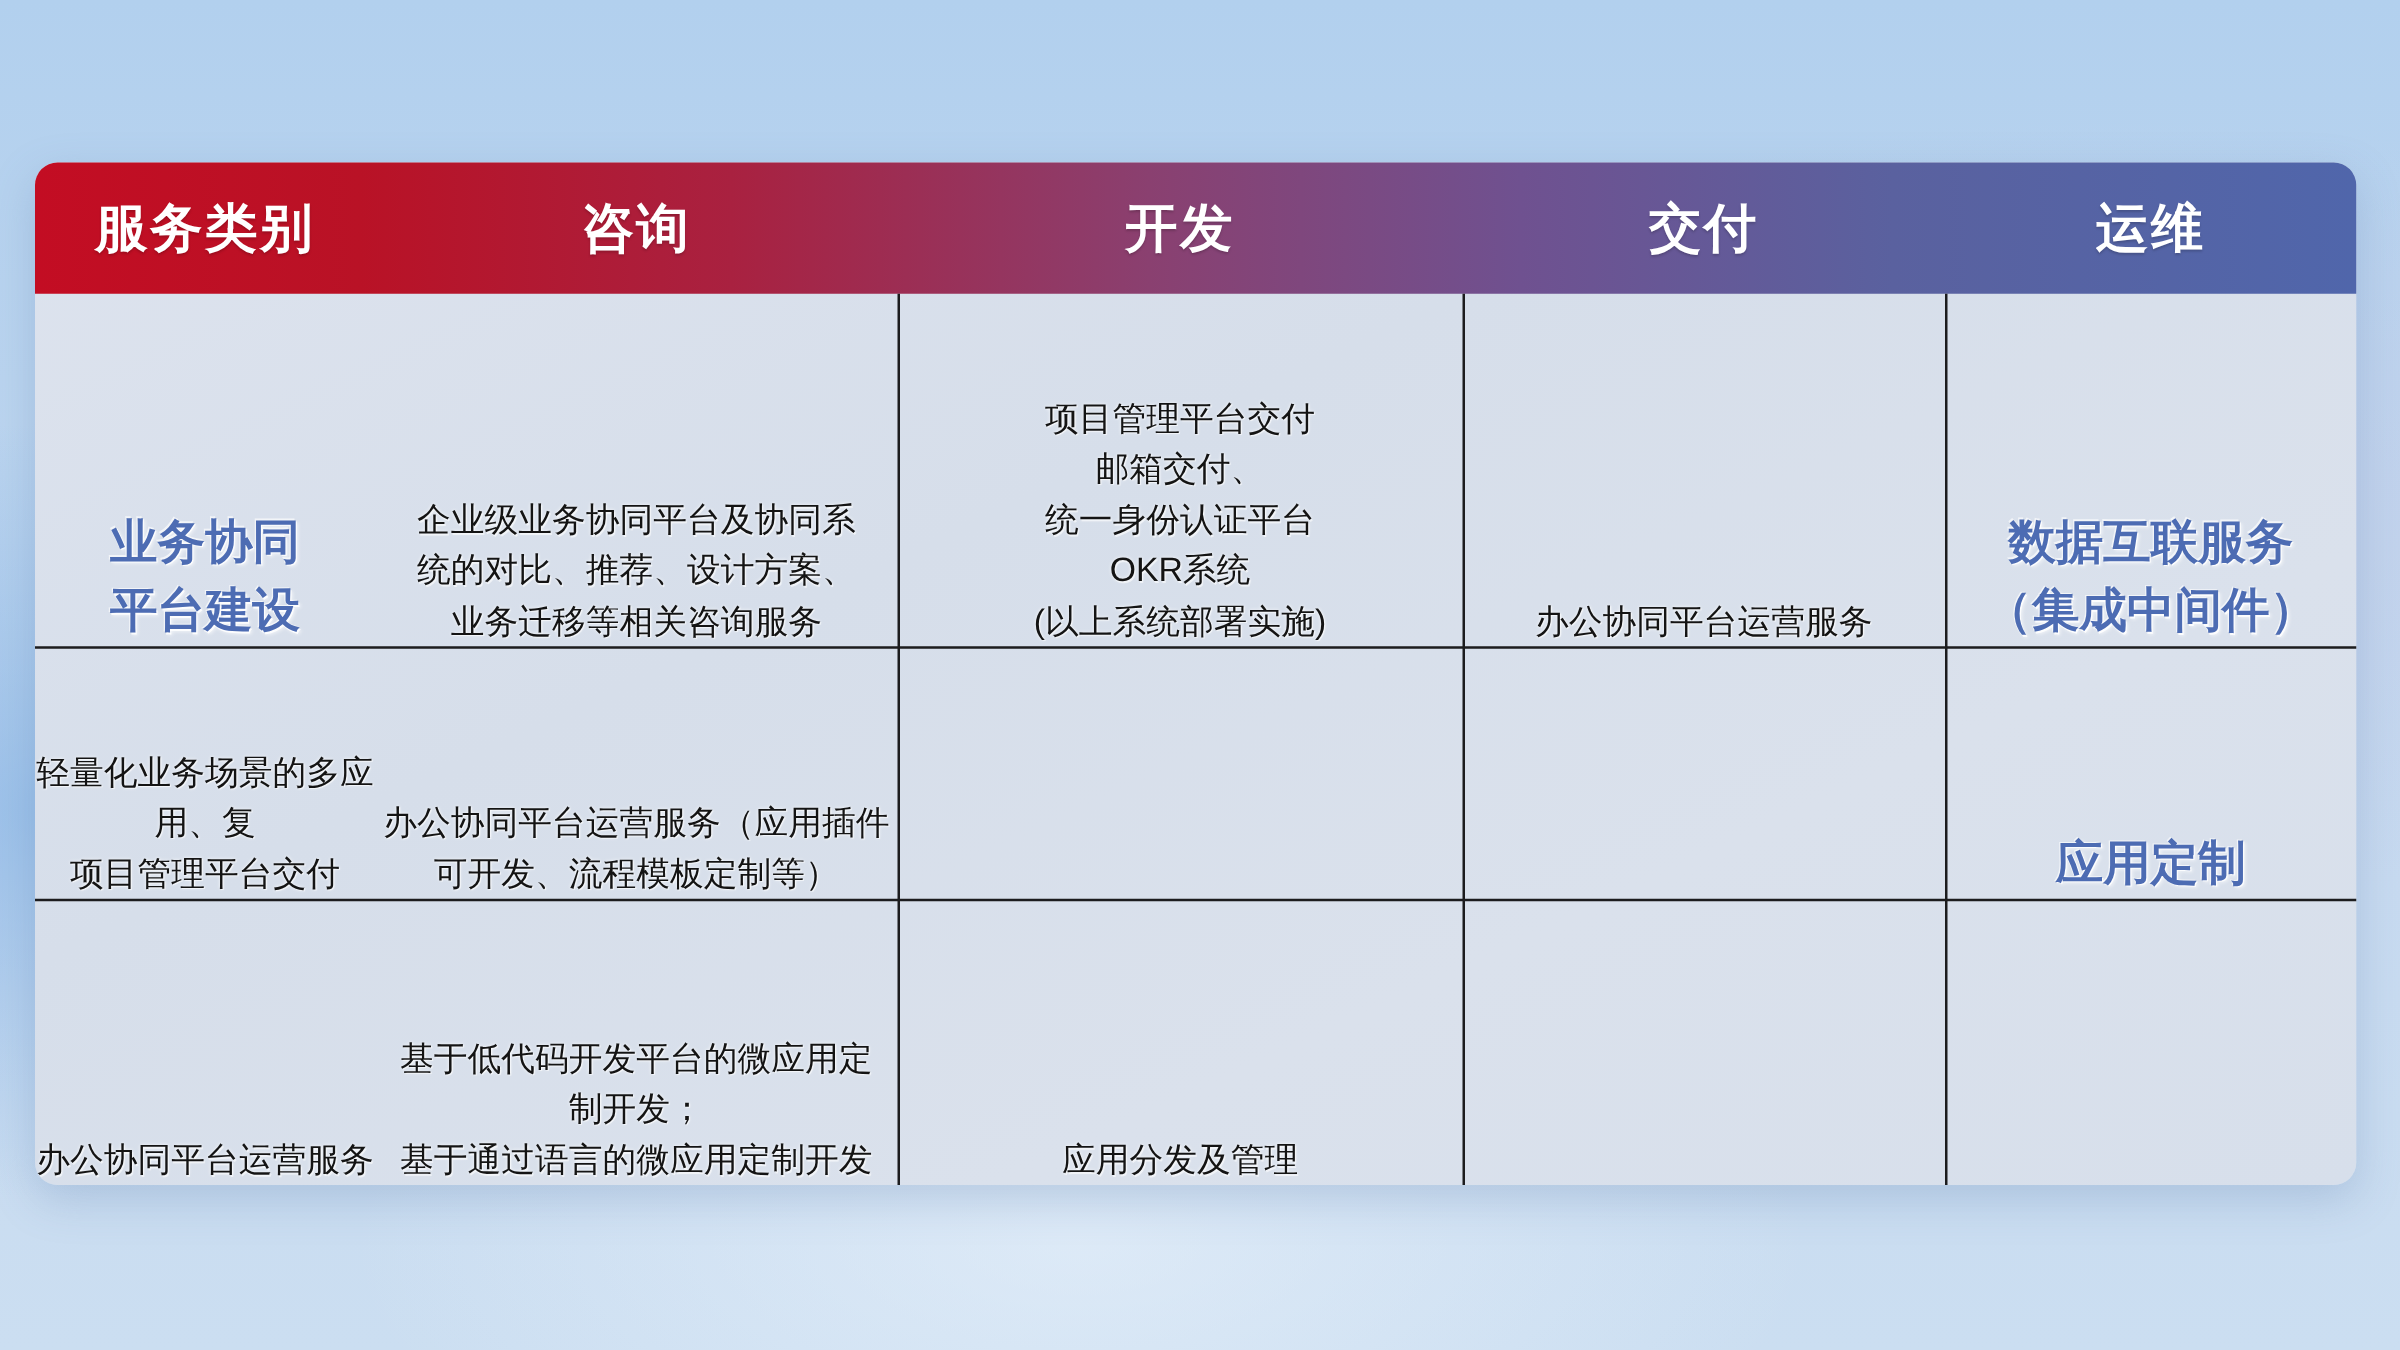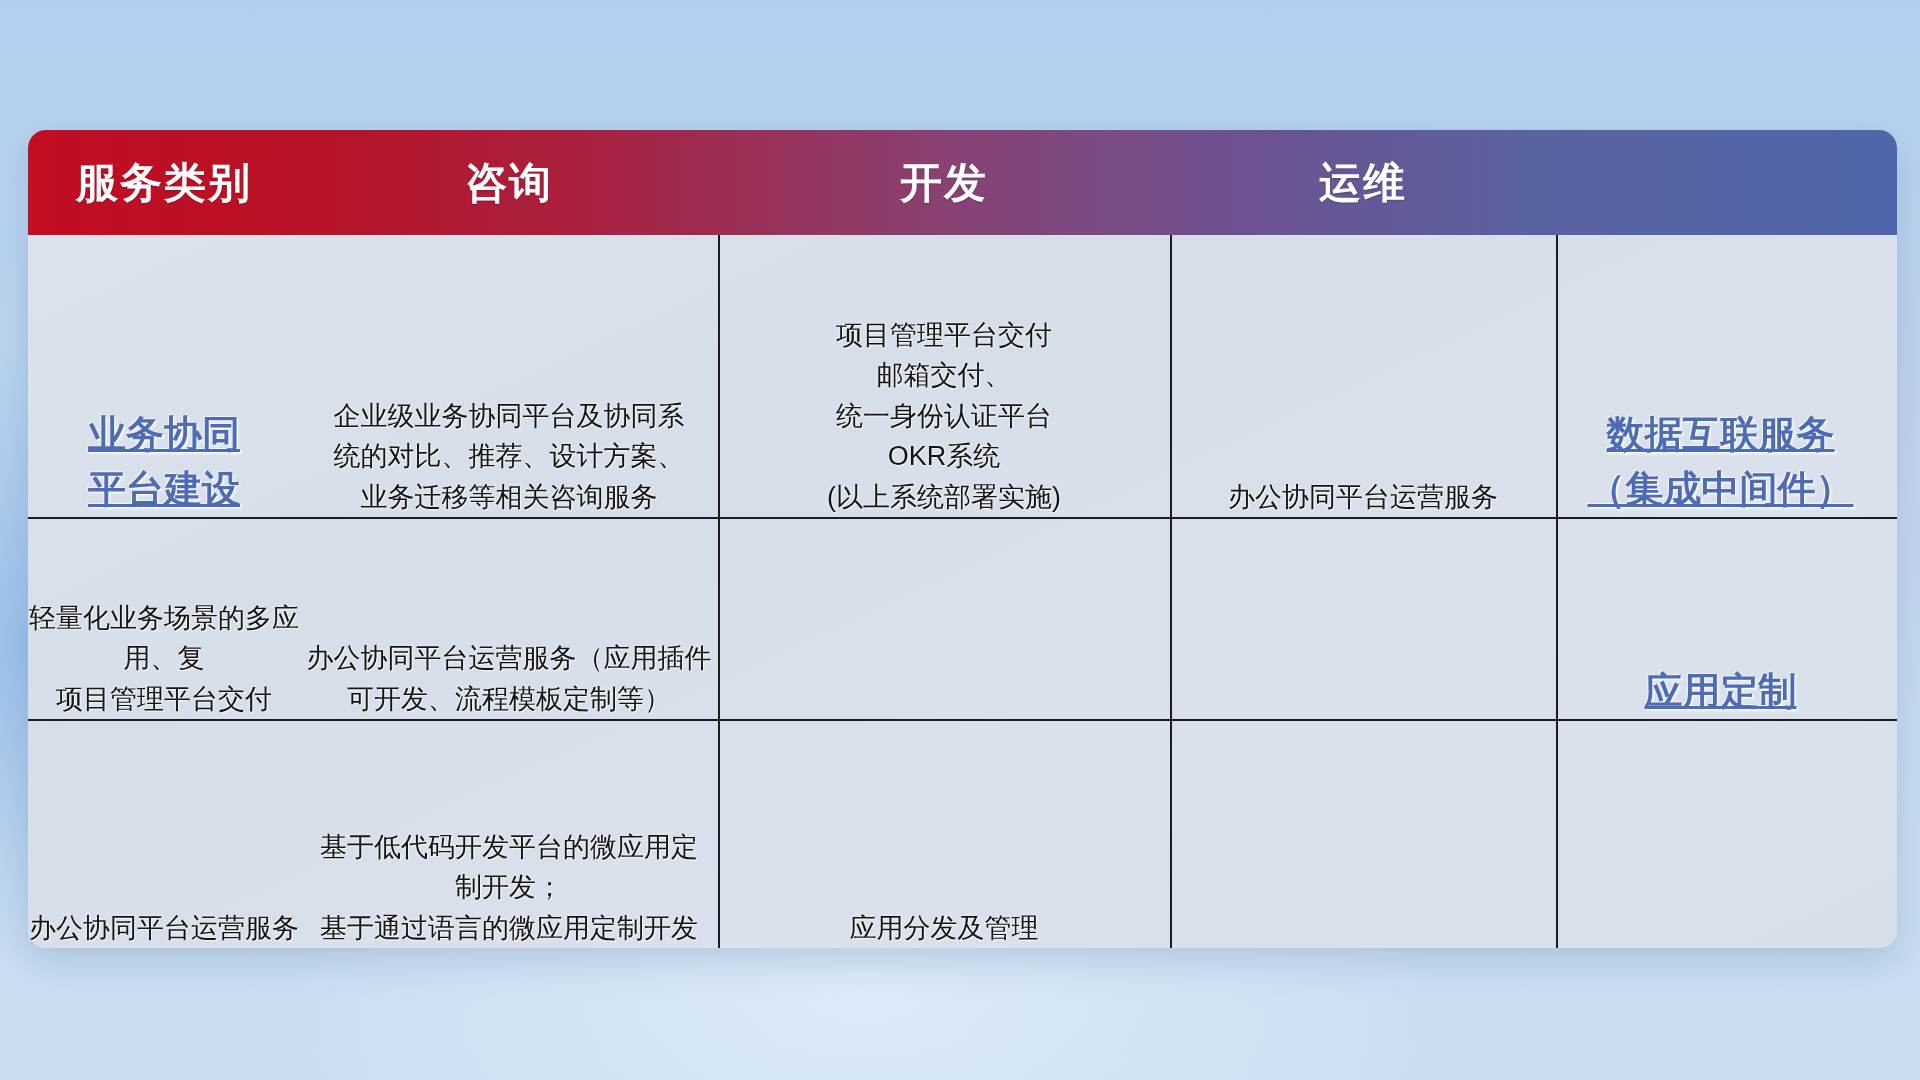--- a/index.html
+++ b/index.html
@@ -21,21 +21,20 @@
 
   .panel {
     position: absolute;
     left: 28px;
     top: 130px;
     width: 1857px;
     height: 818px;
     border-radius: 18px;
     background: linear-gradient(155deg, #dde3ee 0%, #d6deea 38%, #dae1ec 70%, #d7dfeb 100%);
     box-shadow: 0 12px 34px rgba(96, 128, 176, 0.28);
-    padding-left: 12px;
   }
 
   .header-row {
     position: absolute;
     left: 0; top: 0;
     width: 100%;
     height: 105px;
     border-radius: 18px 18px 0 0;
     background: linear-gradient(90deg,
       #c30d23 0%, #b91226 14%, #a92140 30%,
@@ -106,37 +105,39 @@
     white-space: pre-line;
     text-align: center;
     font-size: 38px;
     line-height: 1.45;
     font-weight: bold;
     color: #4d6cb3;
     text-shadow:
       -1px -1px 0 rgba(255,255,255,0.65),
       1px 1px 0 rgba(255,255,255,0.85),
       2px 2px 3px rgba(255,255,255,0.6);
-    text-decoration: underline;
   }
 </style>
 </head>
 <body>
 
 <div class="panel">
 
   <div class="header-row">
     <div class="header-cell">
       <span>服务类别</span>
     </div>
     <div class="header-cell">
       <span>咨询</span>
     </div>
     <div class="header-cell">
       <span>开发</span>
+    </div>
+    <div class="header-cell">
+      <span>交付</span>
     </div>
     <div class="header-cell">
       <span>运维</span>
     </div>
   </div>
 
   <div class="vline v1"></div>
   <div class="vline v2"></div>
   <div class="vline v3"></div>
   <div class="hline h1"></div>

